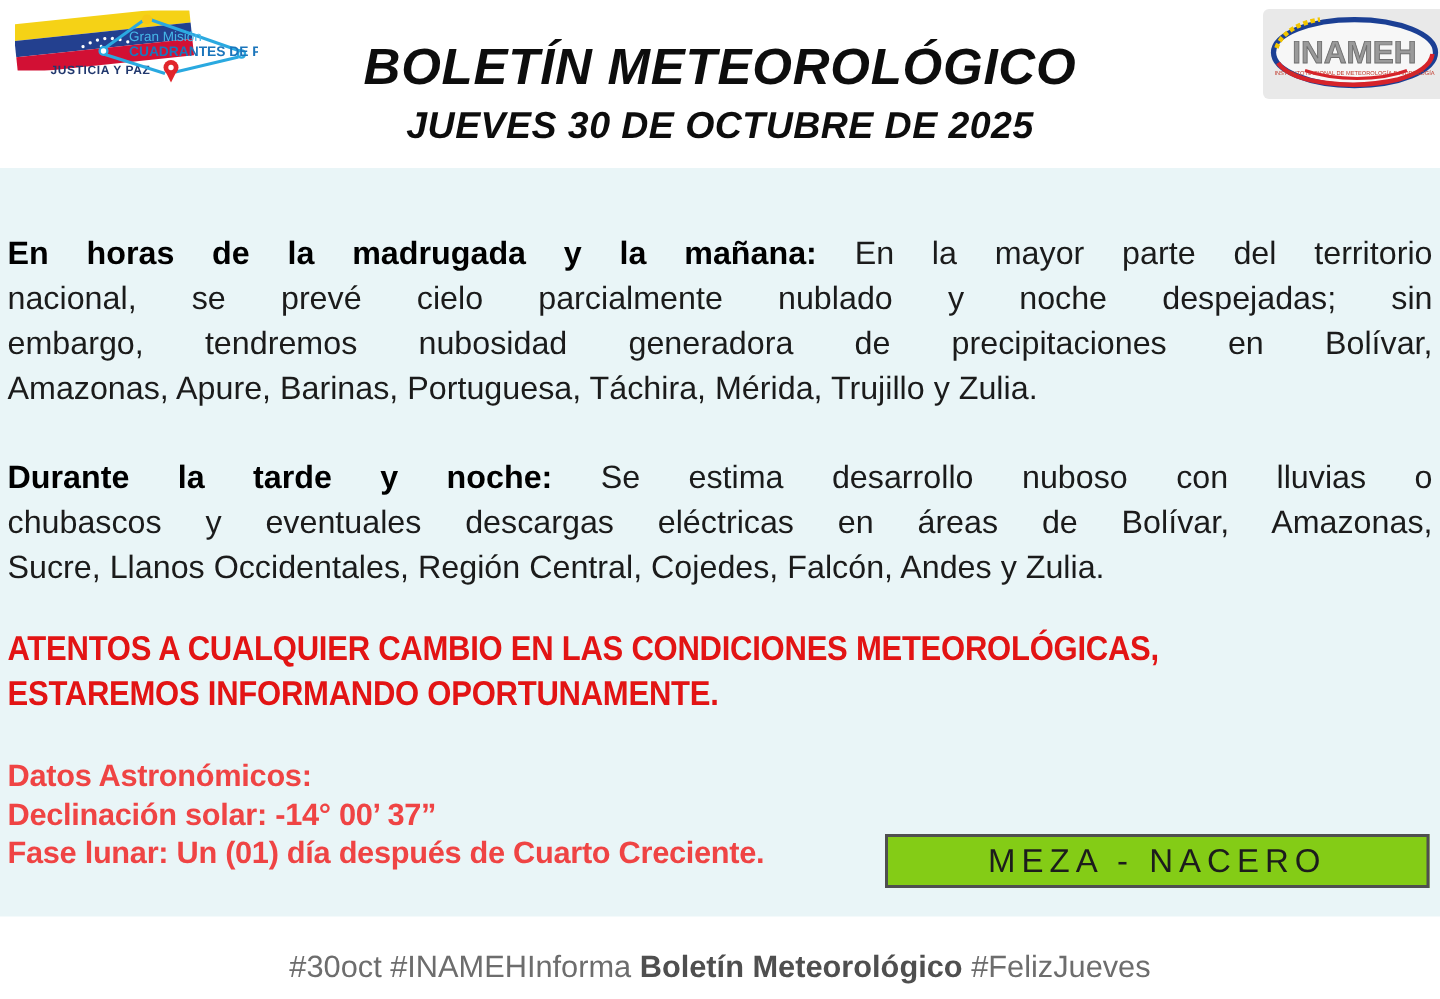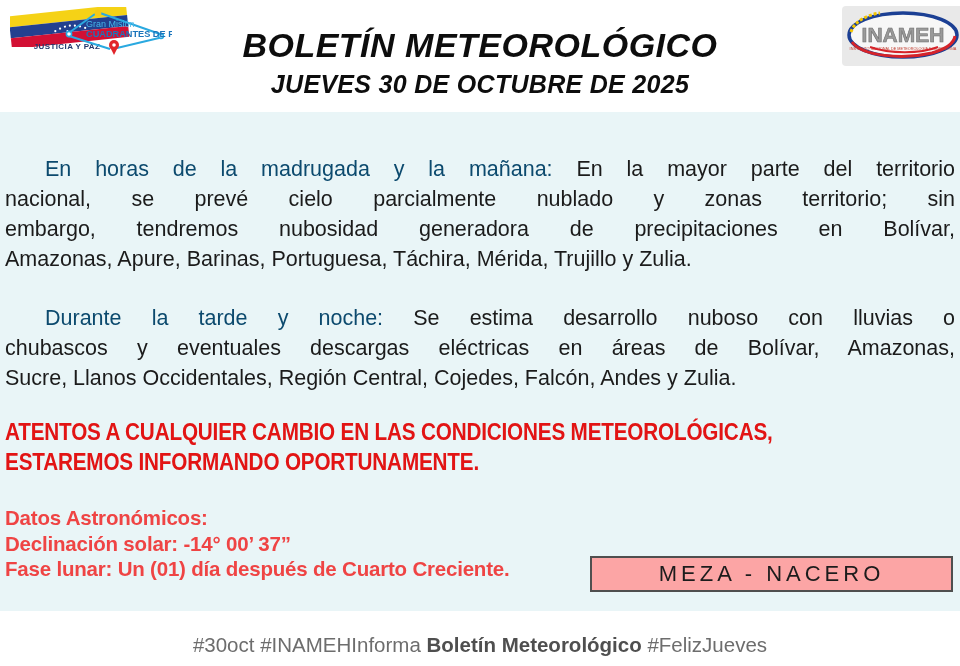--- a/index.html
+++ b/index.html
@@ -28,34 +28,34 @@
 
   
   .section-heading {
     position:absolute; left:5px; top:114px; font-size:23px; font-weight:bold; color:#101010;
   }
   .para { position:absolute; left:5px; width:950px; font-size:21.5px; color:#1b1b1b; line-height:30px; }
   .para-1 { top:154px; }
   .para-2 { top:303px; }
   .jline { text-align:justify; text-align-last:justify; }
   .lline { text-align:left; }
-  .para b { font-weight:normal; color:#0c4a6e;margin-left:40px; }
+  .para b { font-weight:bold; color:#000000; }
 
   .warning {
     position:absolute; left:5px; top:417px; width:990px;
     font-size:23px; font-weight:bold; color:#e21414; line-height:30px;
     transform:scaleX(0.9); transform-origin:0 0; white-space:nowrap; letter-spacing:-0.2px;
   }
   .astro {
     position:absolute; left:5px; top:505px; font-size:20.5px; font-weight:bold;
     color:#ef4444; line-height:25.5px; letter-spacing:-0.2px;
   }
   .sig-box {
     position:absolute; left:590px; top:556px; width:363px; height:36px;
-    border:2px solid #4f4f4f; background:#fca5a5;
+    border:2px solid #4f4f4f; background:#84cc16;
     display:flex; align-items:center; justify-content:center;
     font-size:22px; color:#1c1c1c; letter-spacing:4px;
   }
 
   
   .footer {
     position:absolute; left:0; top:633px; width:960px; text-align:center;
     font-size:20.5px; color:#6d6d6d;
   }
   .footer b { color:#4f4f4f; font-weight:bold; }
@@ -119,21 +119,21 @@
       <path d="M9,26 C12,16 24,9 38,7" fill="none" stroke="#f2c500" stroke-width="3" stroke-dasharray="3,2"></path>
       <text x="61" y="36" text-anchor="middle" font-size="21" font-weight="bold" fill="#9a9a9a" stroke="#6e6e6e" stroke-width="0.6" font-family="Liberation Sans, sans-serif">INAMEH</text>
       <text x="61" y="44" text-anchor="middle" font-size="3.8" fill="#c0392b" font-family="Liberation Sans, sans-serif">INSTITUTO NACIONAL DE METEOROLOGÍA E HIDROLOGÍA</text>
       <path d="M28,41 C48,48 78,48 96,41" fill="none" stroke="#d6232a" stroke-width="2"></path>
     </svg>
   </div>
 
 
   <div class="para para-1">
     <div class="jline"><b>En horas de la madrugada y la mañana:</b><span> En la mayor parte del territorio</span></div>
-    <div class="jline"><span>nacional, se prevé cielo parcialmente nublado y zonas territorio; sin</span></div>
+    <div class="jline"><span>nacional, se prevé cielo parcialmente nublado y noche despejadas; sin</span></div>
     <div class="jline"><span>embargo, tendremos nubosidad generadora de precipitaciones en Bolívar,</span></div>
     <div class="lline"><span>Amazonas, Apure, Barinas, Portuguesa, Táchira, Mérida, Trujillo y Zulia.</span></div>
   </div>
 
   <div class="para para-2">
     <div class="jline"><b>Durante la tarde y noche:</b><span> Se estima desarrollo nuboso con lluvias o</span></div>
     <div class="jline"><span>chubascos y eventuales descargas eléctricas en áreas de Bolívar, Amazonas,</span></div>
     <div class="lline"><span>Sucre, Llanos Occidentales, Región Central, Cojedes, Falcón, Andes y Zulia.</span></div>
   </div>
 

